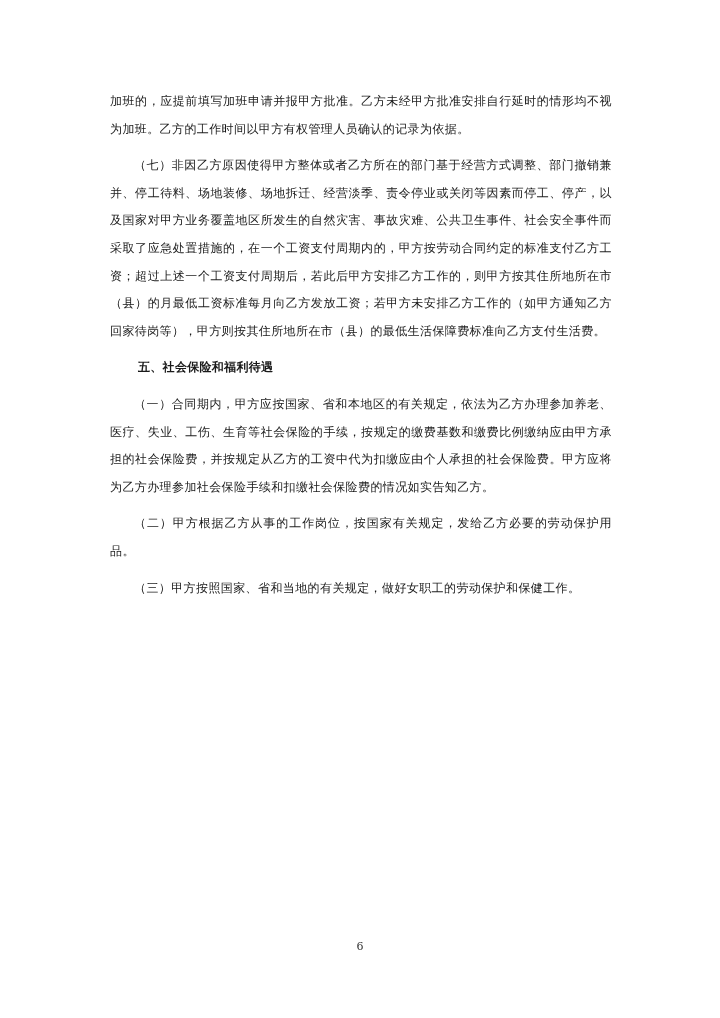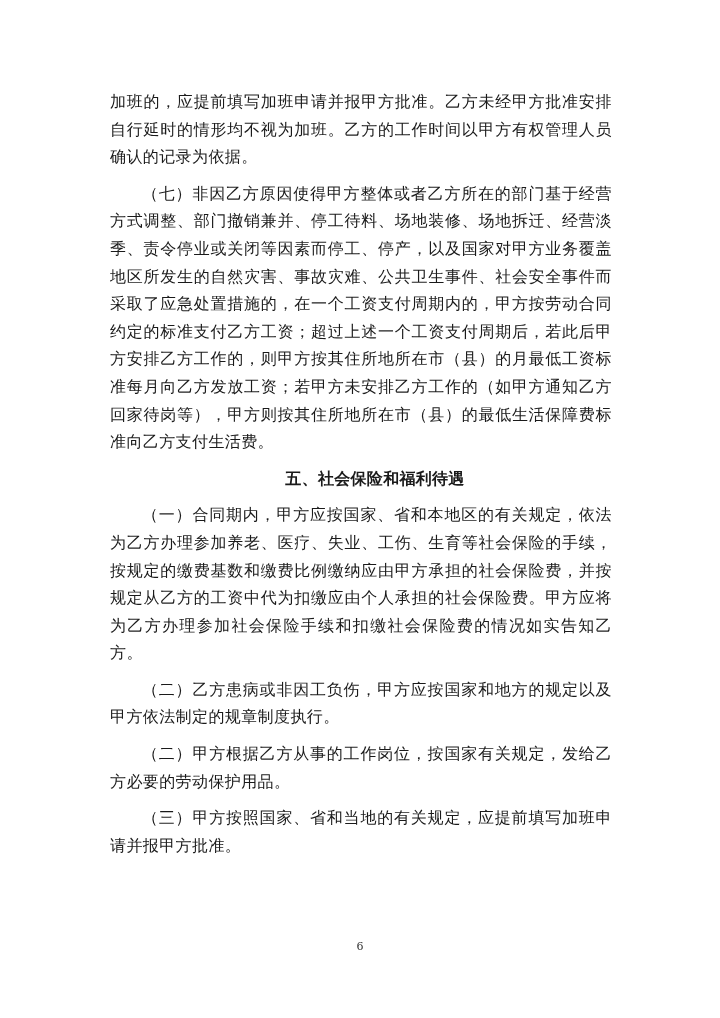--- a/index.html
+++ b/index.html
@@ -15,59 +15,57 @@
       font-family: "DejaVu Serif", "Liberation Serif", serif;
       color: #1a1a1a;
     }
     .page {
       position: absolute;
       left: 110px;
       top: 88px;
       width: 502px;
     }
     .para {
-      font-size: 16px;
+      font-size: 12px;
       line-height: 27.6px;
       margin: 0 0 9px 0;
       text-align: justify;
       text-justify: inter-character;
       letter-spacing: 0.4px;
       word-break: break-all;
     }
     .para.indent {
       text-indent: 2em;
     }
     .heading {
       font-family: "DejaVu Sans", "Liberation Sans", sans-serif;
       font-weight: bold;
-      font-size: 16px;
+      font-size: 12px;
       line-height: 27.6px;
       margin: 0 0 9px 0;
       padding-left: 28px;
       letter-spacing: 0.3px;
-      text-align: center;
     }
     .page-number {
       position: absolute;
       left: 0;
       width: 720px;
       top: 940px;
       text-align: center;
       font-size: 11px;
       color: #333;
       font-family: "DejaVu Serif", serif;
     }
   </style>
 </head>
 <body>
 
 <div class="page">
   <p class="para">加班的，应提前填写加班申请并报甲方批准。乙方未经甲方批准安排自行延时的情形均不视为加班。乙方的工作时间以甲方有权管理人员确认的记录为依据。</p>
   <p class="para indent">（七）非因乙方原因使得甲方整体或者乙方所在的部门基于经营方式调整、部门撤销兼并、停工待料、场地装修、场地拆迁、经营淡季、责令停业或关闭等因素而停工、停产，以及国家对甲方业务覆盖地区所发生的自然灾害、事故灾难、公共卫生事件、社会安全事件而采取了应急处置措施的，在一个工资支付周期内的，甲方按劳动合同约定的标准支付乙方工资；超过上述一个工资支付周期后，若此后甲方安排乙方工作的，则甲方按其住所地所在市（县）的月最低工资标准每月向乙方发放工资；若甲方未安排乙方工作的（如甲方通知乙方回家待岗等），甲方则按其住所地所在市（县）的最低生活保障费标准向乙方支付生活费。</p>
   <div class="heading">五、社会保险和福利待遇</div>
   <p class="para indent">（一）合同期内，甲方应按国家、省和本地区的有关规定，依法为乙方办理参加养老、医疗、失业、工伤、生育等社会保险的手续，按规定的缴费基数和缴费比例缴纳应由甲方承担的社会保险费，并按规定从乙方的工资中代为扣缴应由个人承担的社会保险费。甲方应将为乙方办理参加社会保险手续和扣缴社会保险费的情况如实告知乙方。</p>
-  <p class="para indent">（二）乙方患病或非因工负伤，甲方应按国家和地方的规定以及甲方依法制定的规章制度执行。</p>
   <p class="para indent">（二）甲方根据乙方从事的工作岗位，按国家有关规定，发给乙方必要的劳动保护用品。</p>
-  <p class="para indent">（三）甲方按照国家、省和当地的有关规定，应提前填写加班申请并报甲方批准。</p>
+  <p class="para indent">（三）甲方按照国家、省和当地的有关规定，做好女职工的劳动保护和保健工作。</p>
 
 </div>
 
 <div class="page-number">6</div>
 
 </body></html>

